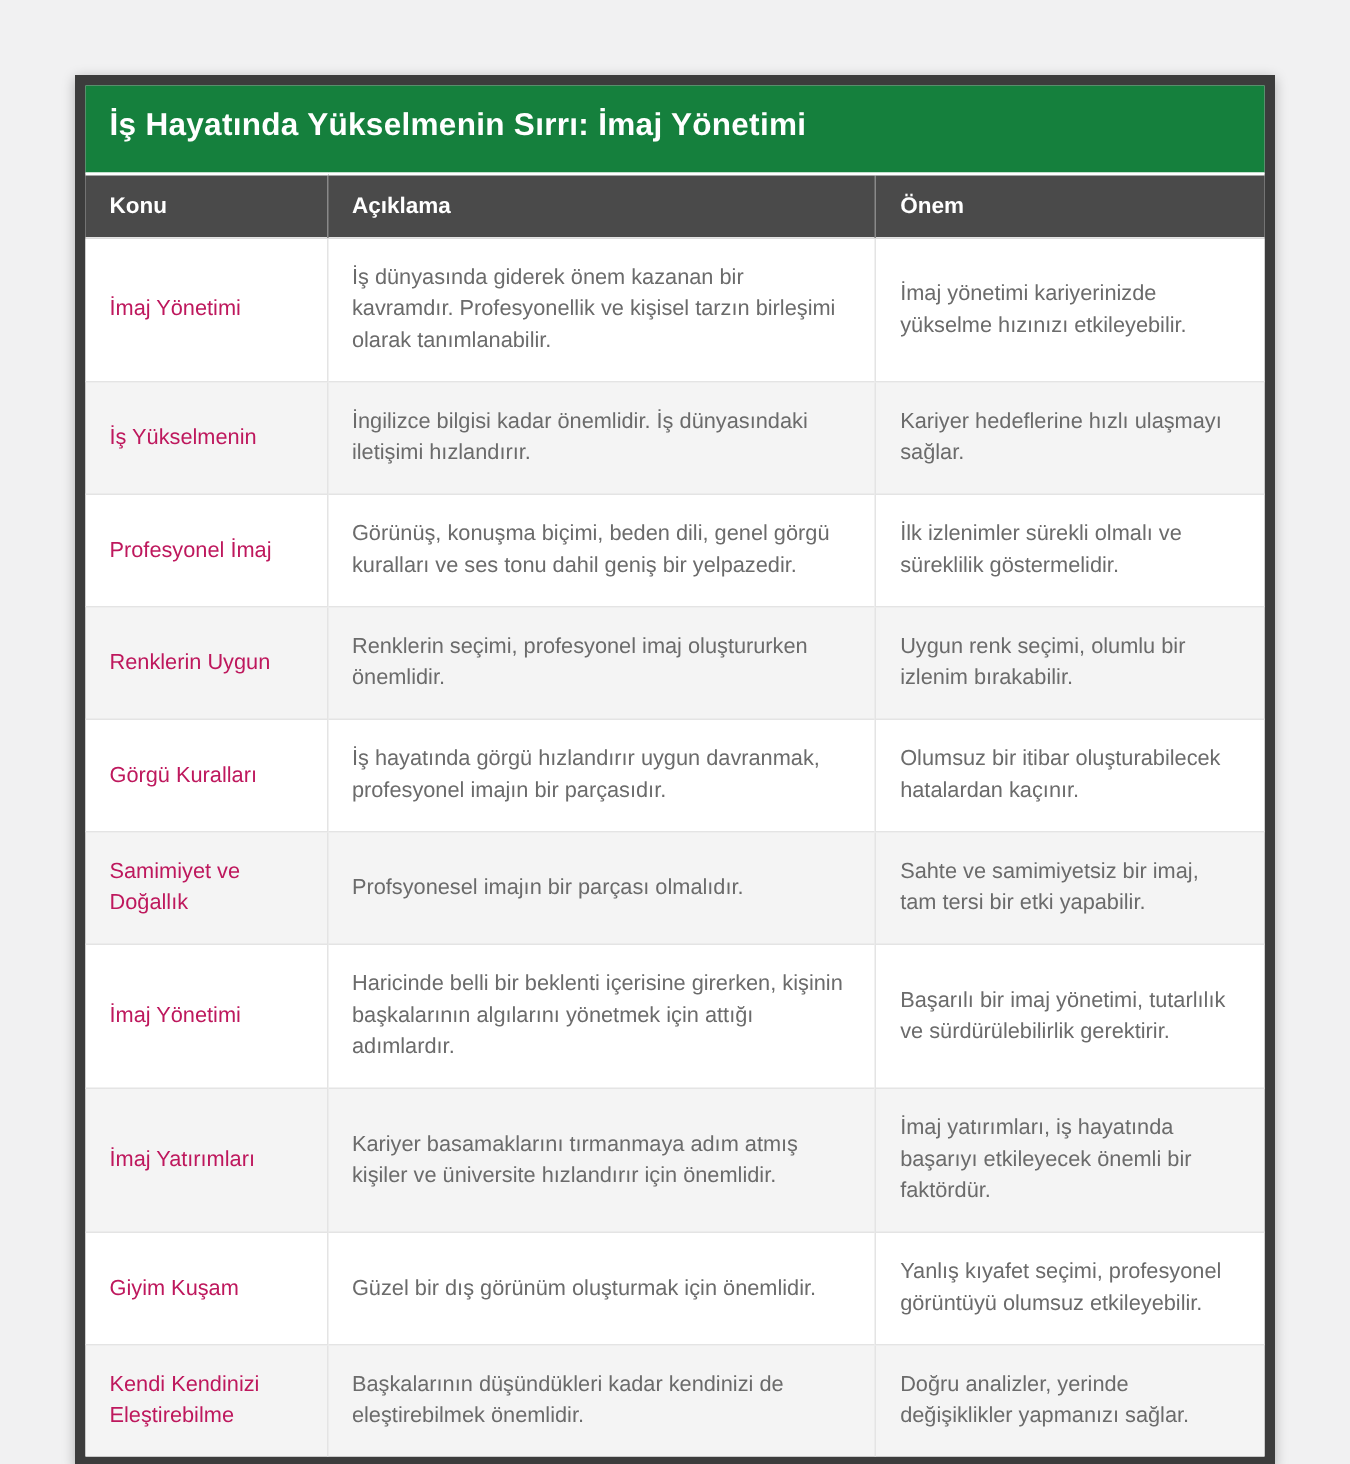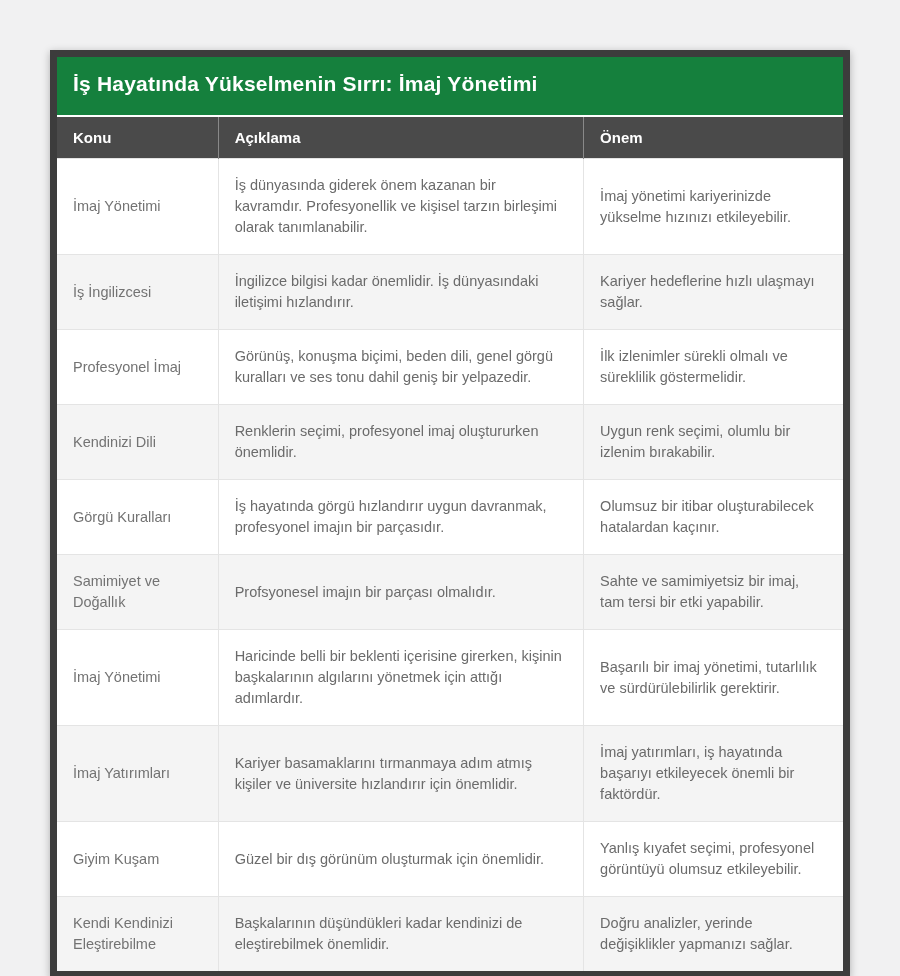--- a/index.html
+++ b/index.html
@@ -53,21 +53,21 @@
     font-size: 14.5px;
     line-height: 1.45;
     color: #6b6b6b;
     vertical-align: middle;
     border-top: 1px solid #e4e4e4;
   }
   tbody td + td { border-left: 1px solid #e4e4e4; }
   tbody tr:nth-child(even) td { background: #f4f4f4; }
   tbody tr:nth-child(odd) td  { background: #ffffff; }
 
-  td.konu { color: #737373; }
+  td.konu { color: #be185d; }
 </style>
 </head>
 <body>
 
 <div class="card">
   <div class="title-bar">İş Hayatında Yükselmenin Sırrı: İmaj Yönetimi</div>
 
   <table>
     <thead>
       <tr>
@@ -76,31 +76,31 @@
         <th class="col-onem">Önem</th>
       </tr>
     </thead>
     <tbody>
       <tr>
         <td class="konu">İmaj Yönetimi</td>
         <td class="aciklama">İş dünyasında giderek önem kazanan bir kavramdır. Profesyonellik ve kişisel tarzın birleşimi olarak tanımlanabilir.</td>
         <td class="onem">İmaj yönetimi kariyerinizde yükselme hızınızı etkileyebilir.</td>
       </tr>
       <tr>
-        <td class="konu">İş İngilizcesi</td>
+        <td class="konu">İş Yükselmenin</td>
         <td class="aciklama">İngilizce bilgisi kadar önemlidir. İş dünyasındaki iletişimi hızlandırır.</td>
         <td class="onem">Kariyer hedeflerine hızlı ulaşmayı sağlar.</td>
       </tr>
       <tr>
         <td class="konu">Profesyonel İmaj</td>
         <td class="aciklama">Görünüş, konuşma biçimi, beden dili, genel görgü kuralları ve ses tonu dahil geniş bir yelpazedir.</td>
         <td class="onem">İlk izlenimler sürekli olmalı ve süreklilik göstermelidir.</td>
       </tr>
       <tr>
-        <td class="konu">Kendinizi Dili</td>
+        <td class="konu">Renklerin Uygun</td>
         <td class="aciklama">Renklerin seçimi, profesyonel imaj oluştururken önemlidir.</td>
         <td class="onem">Uygun renk seçimi, olumlu bir izlenim bırakabilir.</td>
       </tr>
       <tr>
         <td class="konu">Görgü Kuralları</td>
         <td class="aciklama">İş hayatında görgü hızlandırır uygun davranmak, profesyonel imajın bir parçasıdır.</td>
         <td class="onem">Olumsuz bir itibar oluşturabilecek hatalardan kaçınır.</td>
       </tr>
       <tr>
         <td class="konu">Samimiyet ve Doğallık</td>

